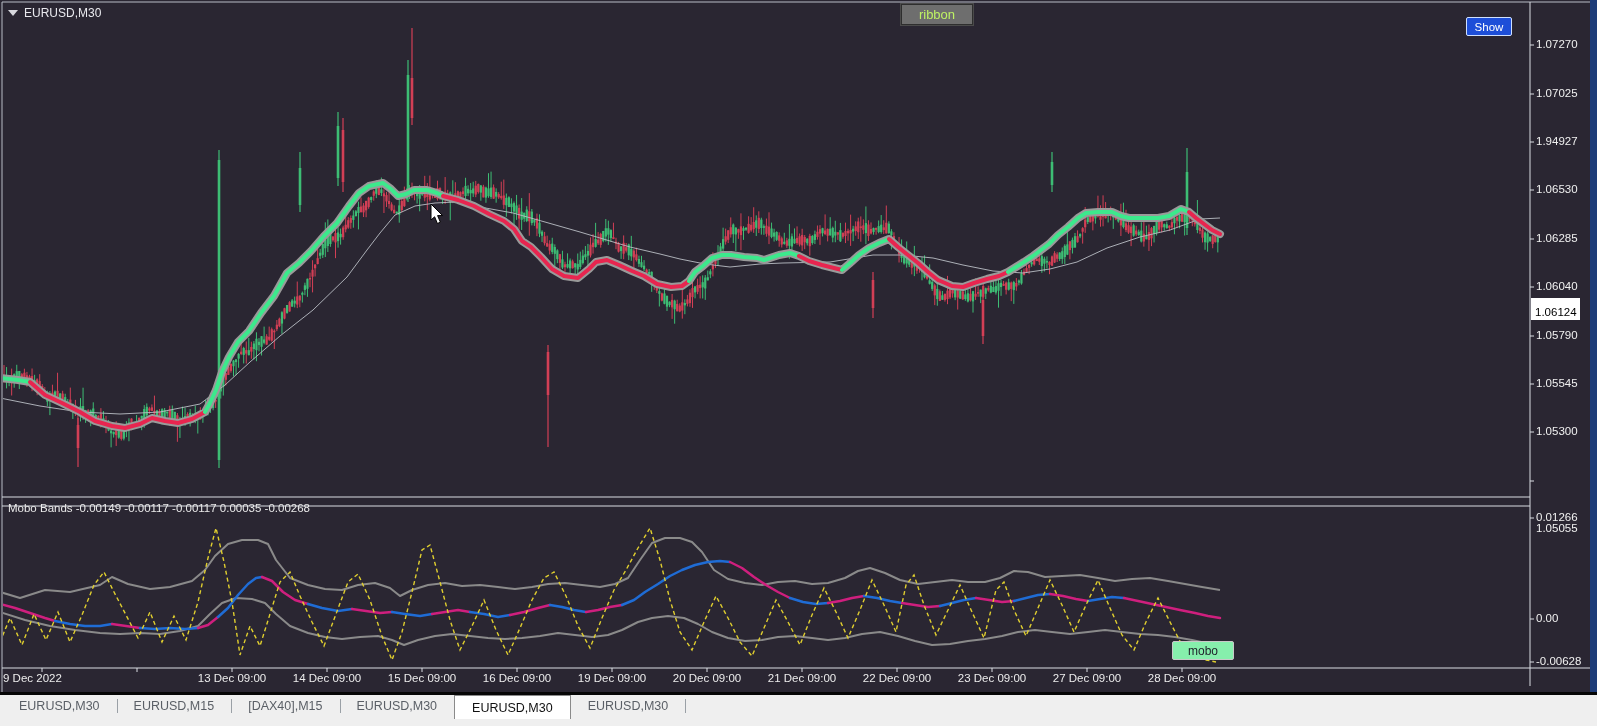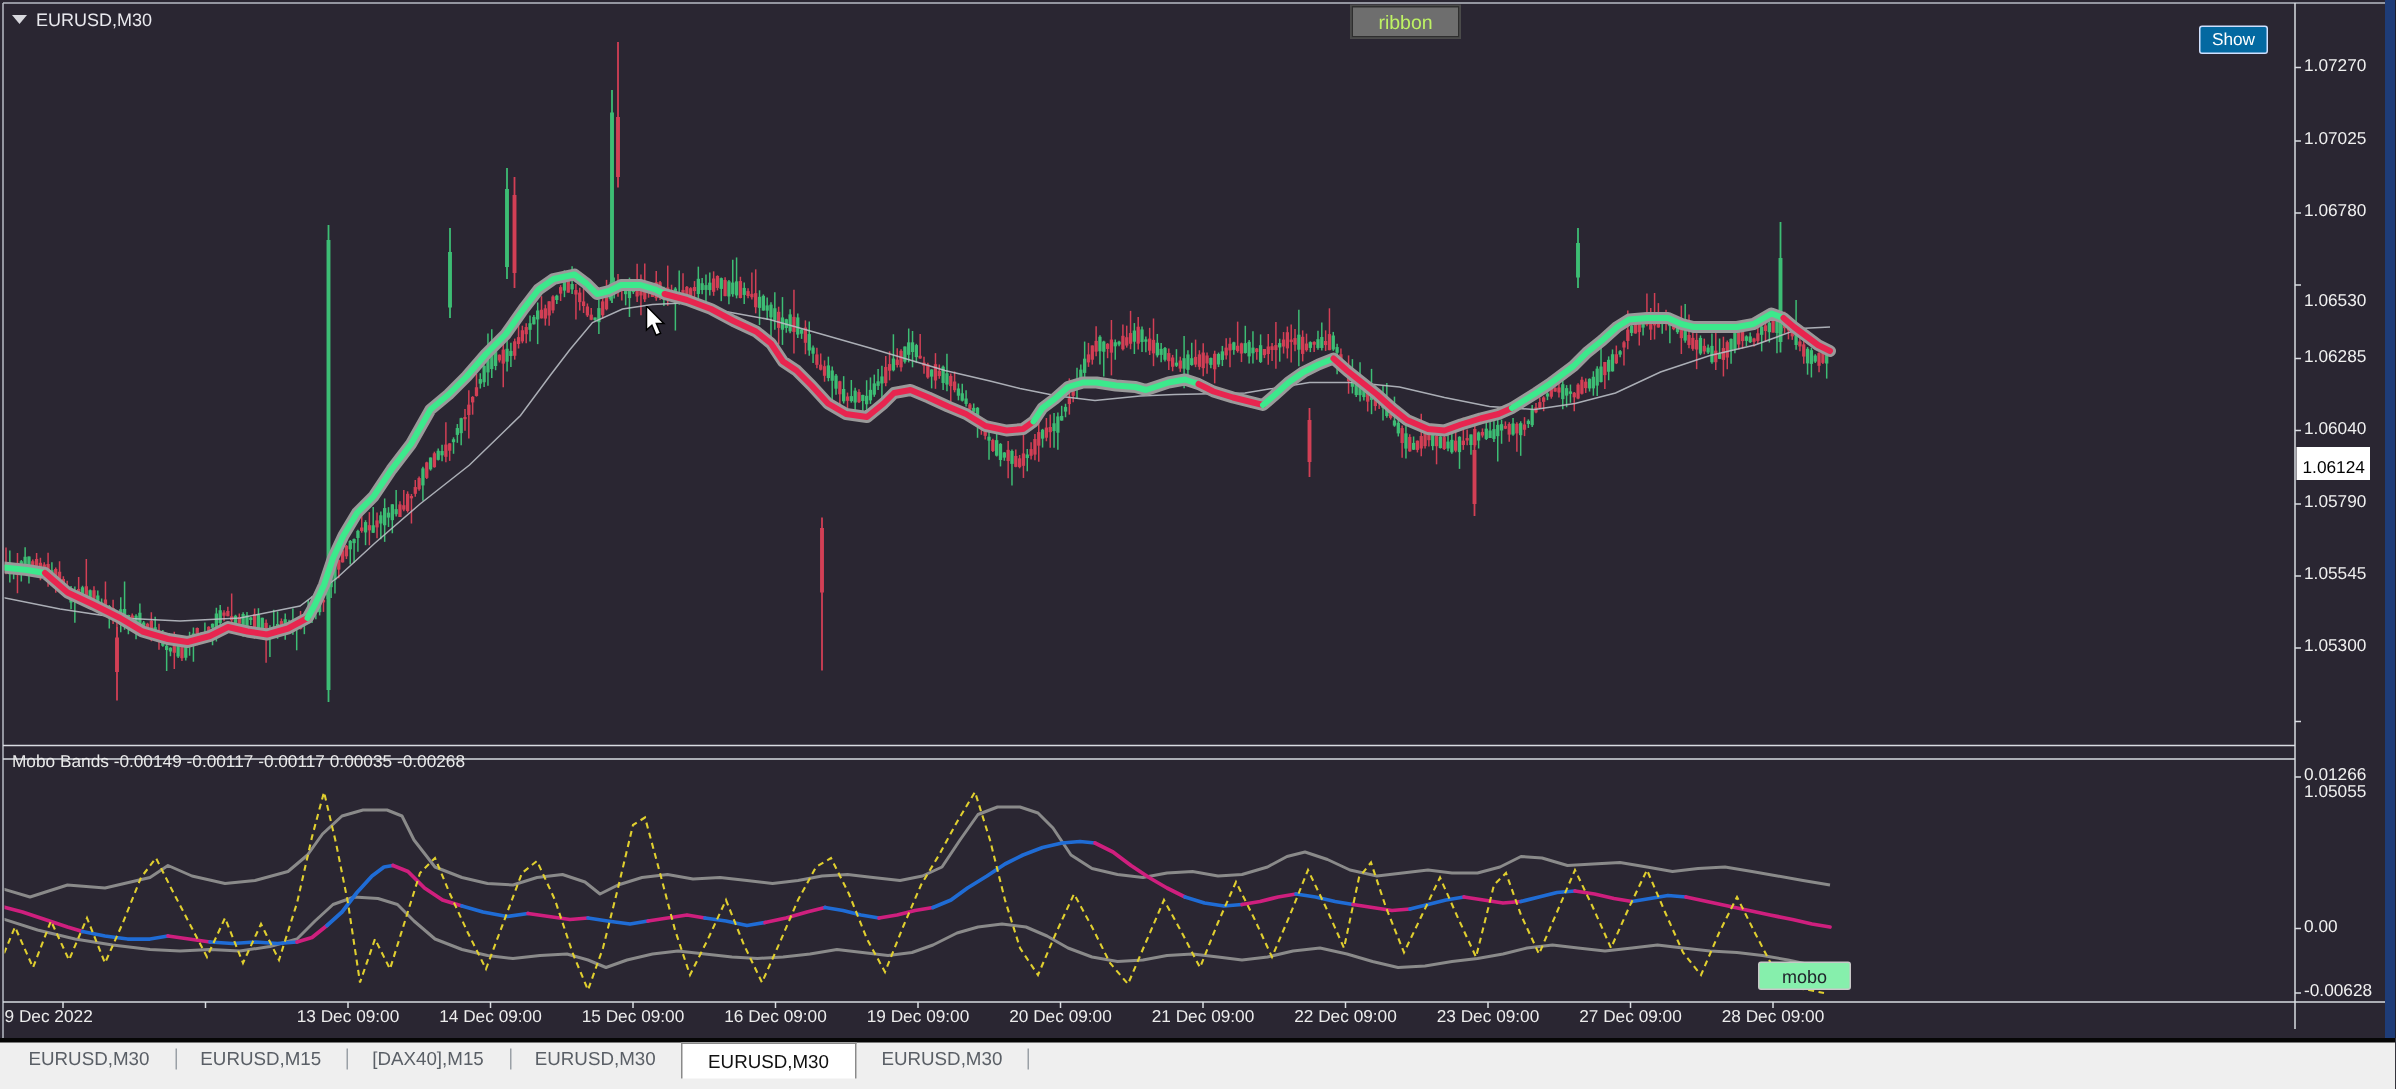--- a/index.html
+++ b/index.html
@@ -6,21 +6,21 @@
   .screen{position:relative;width:1597px;height:726px;background:#2a2632;overflow:hidden;
           font-family:"Liberation Sans",sans-serif;}
   #chart-svg{position:absolute;left:0;top:0;}
   .overlay{position:absolute;left:0;top:0;width:100%;height:100%;pointer-events:none;}
   .overlay *{pointer-events:auto;}
   .symbol-label{position:absolute;left:8px;top:6px;color:#e9e9ee;font-size:12px;display:flex;align-items:center;gap:6px;}
   .tri{width:0;height:0;border-left:5px solid transparent;border-right:5px solid transparent;border-top:6px solid #d8d8de;display:inline-block;}
   .btn-ribbon{position:absolute;left:901px;top:4px;width:70px;height:19px;background:#6e6e6e;
       border:1px solid #2e2e2e;box-shadow:0 0 0 1px #4a4a4a;color:#bef264;font-size:13px;
       display:flex;align-items:center;justify-content:center;cursor:pointer;}
-  .btn-show{position:absolute;left:1466px;top:17px;min-width:38px;height:17px;background:#0369a1;
+  .btn-show{position:absolute;left:1466px;top:17px;min-width:38px;height:17px;background:#1d4ed8;
       border:1px solid #cfe0ff;border-radius:2px;color:#ffffff;font-size:11.5px;
       display:flex;align-items:center;justify-content:center;padding:0 3px;cursor:pointer;}
   .btn-mobo{position:absolute;left:1172px;top:641px;width:60px;height:17px;background:#86efac;
       border:1px solid #c8c8c8;border-radius:2px;color:#20242c;font-size:12px;
       display:flex;align-items:center;justify-content:center;cursor:pointer;}
   .indicator-title{position:absolute;left:8px;top:502px;color:#eaeaea;font-size:11.5px;}
   .axis-label{position:absolute;color:#f0f0f0;font-size:11.5px;white-space:nowrap;}
   .price-current{position:absolute;left:1531px;background:#ffffff;color:#000;font-size:11.5px;
       padding:8px 3px 1px 4px;line-height:13px;margin-top:36px;}
   .time-label{position:absolute;color:#ececec;font-size:11.5px;white-space:nowrap;transform:translateX(-50%);}
@@ -1126,22 +1126,22 @@
 
     <div class="indicator-title" id="mobo-title">Mobo Bands -0.00149 -0.00117 -0.00117 0.00035 -0.00268</div>
 
     <div class="btn-mobo">
       <span>mobo</span>
     </div>
 
     <div id="price-axis">
         <div class="axis-label" style="left: 1536px; top: 38px;">1.07270</div>
         <div class="axis-label" style="left: 1536px; top: 87px;">1.07025</div>
-        <div class="axis-label" style="left: 1536px; top: 135px;">1.06780</div>
-        <div class="axis-label" style="left: 1536px; top: 183px; margin-top: 12px;">1.06530</div>
+        <div class="axis-label" style="left: 1536px; top: 135px;">1.94927</div>
+        <div class="axis-label" style="left: 1536px; top: 183px;">1.06530</div>
         <div class="axis-label" style="left: 1536px; top: 232px;">1.06285</div>
         <div class="axis-label" style="left: 1536px; top: 280px;">1.06040</div>
         <div class="axis-label" style="left: 1536px; top: 329px;">1.05790</div>
         <div class="axis-label" style="left: 1536px; top: 377px;">1.05545</div>
         <div class="axis-label" style="left: 1536px; top: 425px;">1.05300</div>
         <div class="axis-label" style="left: 1536px; top: 474px; margin-top: 48px;">1.05055</div>
         <div class="price-current" style="top: 262px;">1.06124</div>
       </div>
     <div id="indicator-axis">
         <div class="axis-label" style="left: 1536px; top: 511px;">0.01266</div>

